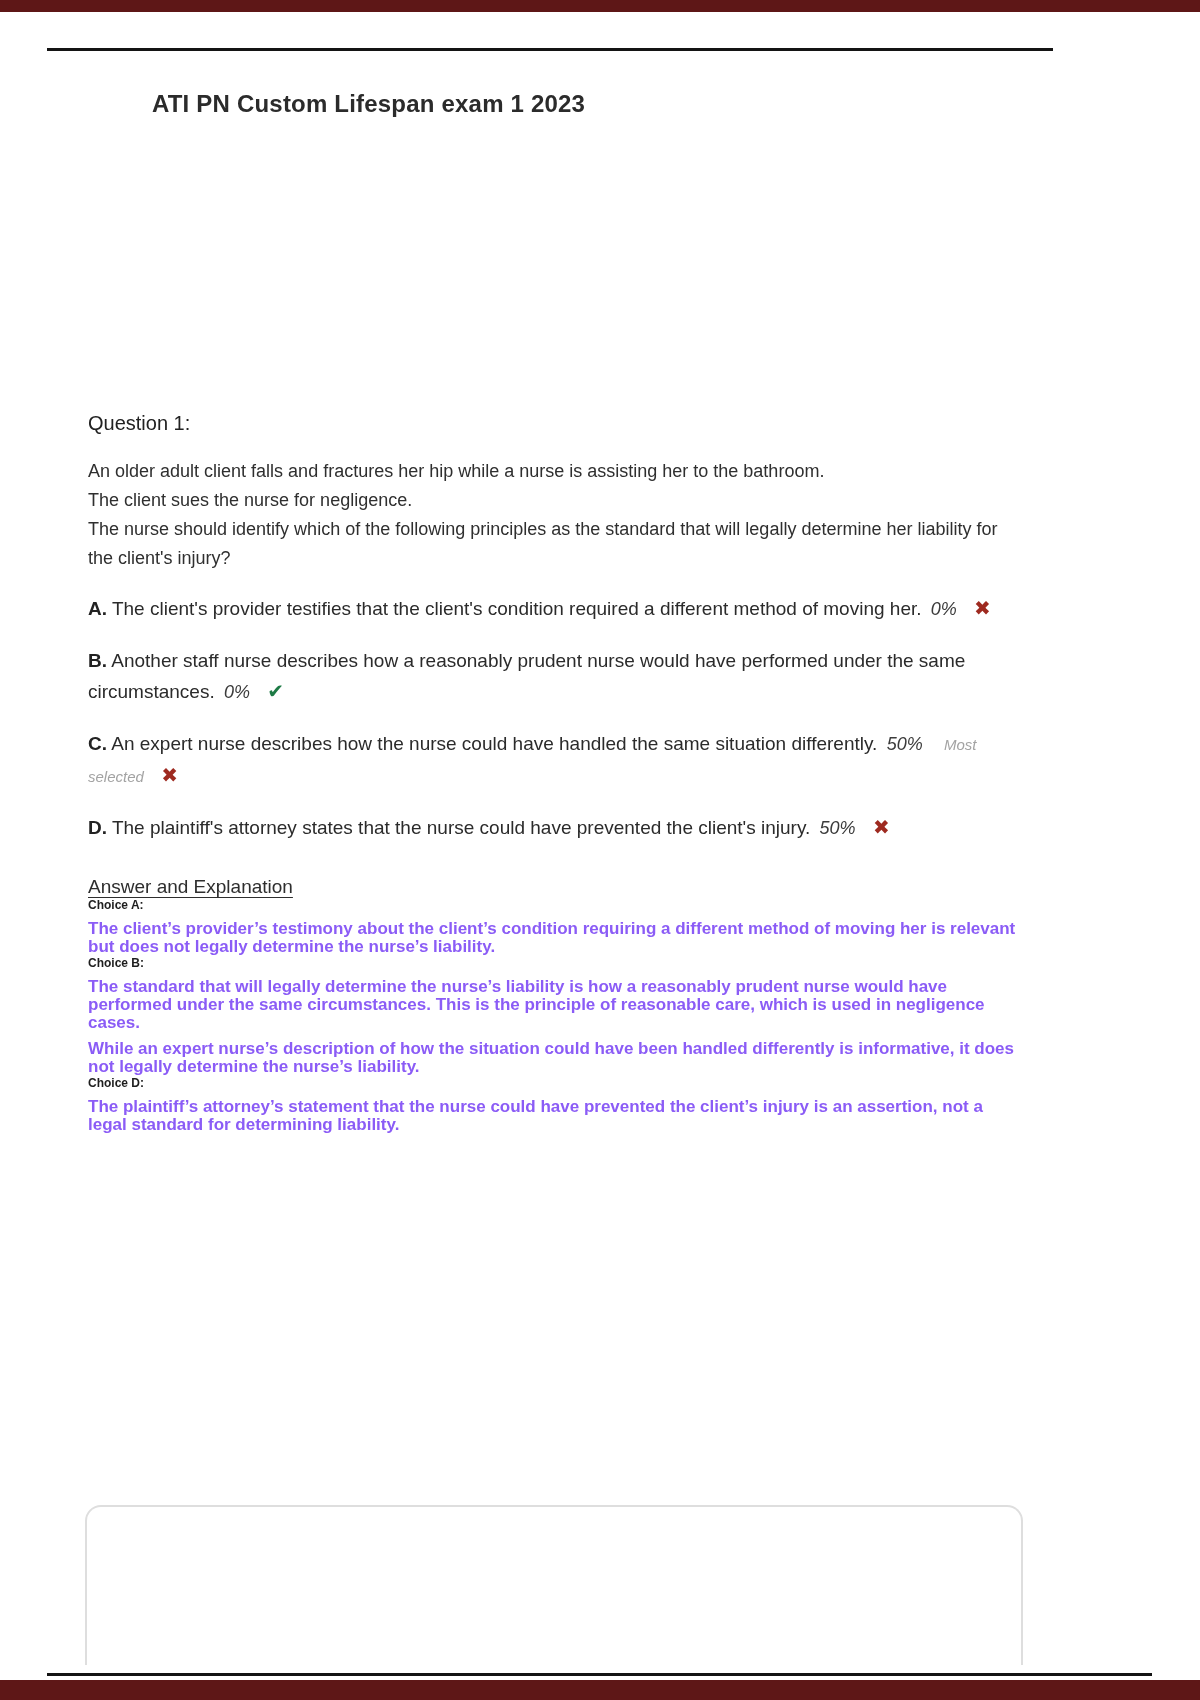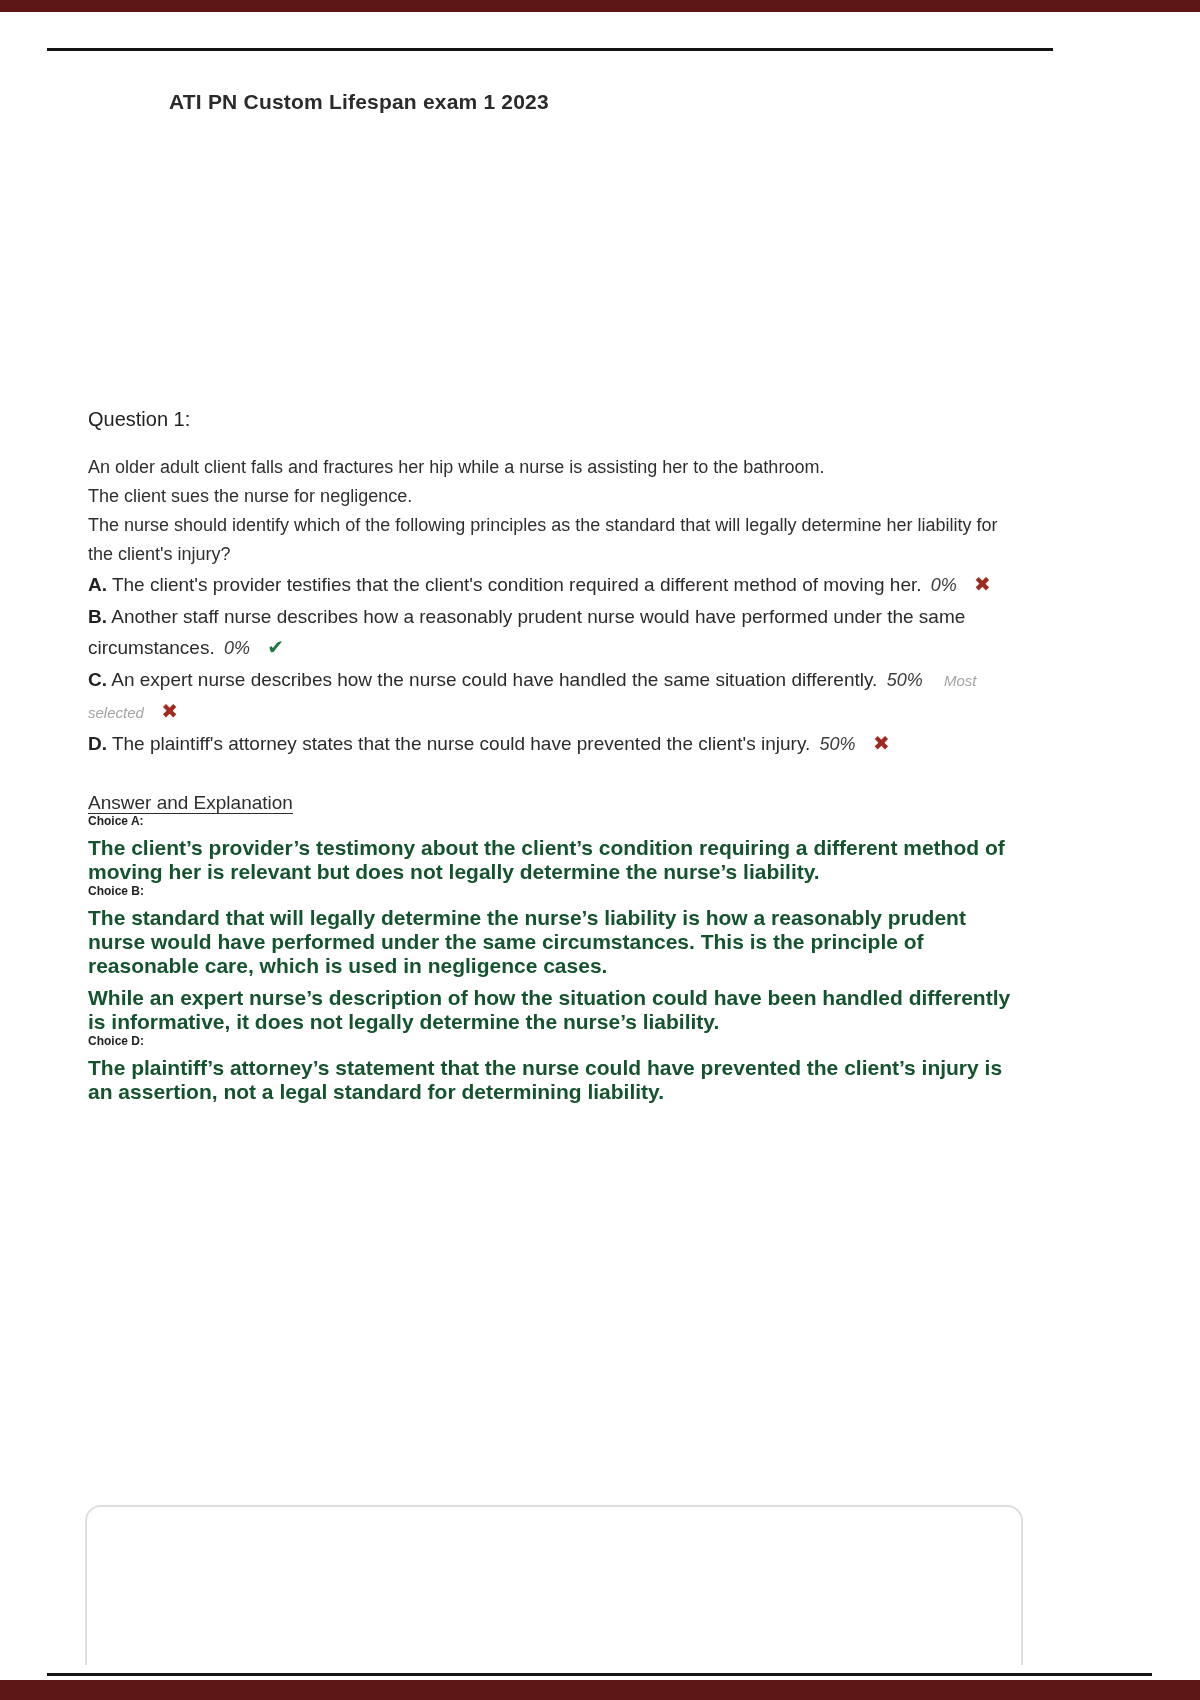--- a/index.html
+++ b/index.html
@@ -20,34 +20,35 @@
   .rule {
     position: absolute; border-top: 3px solid #141414;
   }
   .rule.top { top: 48px; left: 47px; width: 1006px; }
   .rule.bottom { bottom: 24px; left: 47px; right: 48px; }
 
   .content {
     position: absolute; left: 88px; top: 90px; width: 938px;
   }
   .doc-title {
-    margin-left: 81px;
-    font-size: 21px; font-weight: bold; color: #2b2b2b;
+    margin-left: 64px;
+    font-size: 24px; font-weight: bold; color: #2b2b2b;
     letter-spacing: 0.2px;
   }
   .q-label {
     margin-top: 294px;
     font-size: 20px; font-weight: normal; color: #222222;
   }
   .stem {
     margin-top: 22px;
     font-size: 18px; font-weight: normal; line-height: 29px;
     color: #2f2f2f; width: 935px;
   }
   .option {
+    margin-top: 20px;
     font-size: 19px; line-height: 31px; color: #2b2b2b;
     width: 930px;
   }
   .option .letter { font-weight: bold; color: #222222; }
   .pct {
     font-style: italic; font-size: 18px; color: #3c3c3c;
     margin-left: 4px;
   }
   .most {
     font-style: italic; font-size: 15px; color: #a3a3a3;
@@ -64,22 +65,22 @@
     text-decoration: underline;
     text-underline-offset: 4px;
     cursor: pointer;
     text-align: right;
   }
   .choice-heading {
     font-size: 12px; font-weight: bold; color: #1e1e1e;
   }
   .choice-body {
     margin-top: 8px;
-    font-size: 21px; font-weight: bold; line-height: 24px;
-    color: #14532d; width: 935px;
+    font-size: 17px; font-weight: bold; line-height: 18px;
+    color: #8b5cf6; width: 935px;
   }
   .footer-card {
     position: absolute;
     left: 85px; top: 1505px; width: 938px; height: 160px;
     border: 2px solid #dedede;
     border-bottom: none;
     border-radius: 16px 16px 0 0;
     background: #ffffff;
   }
 </style>

